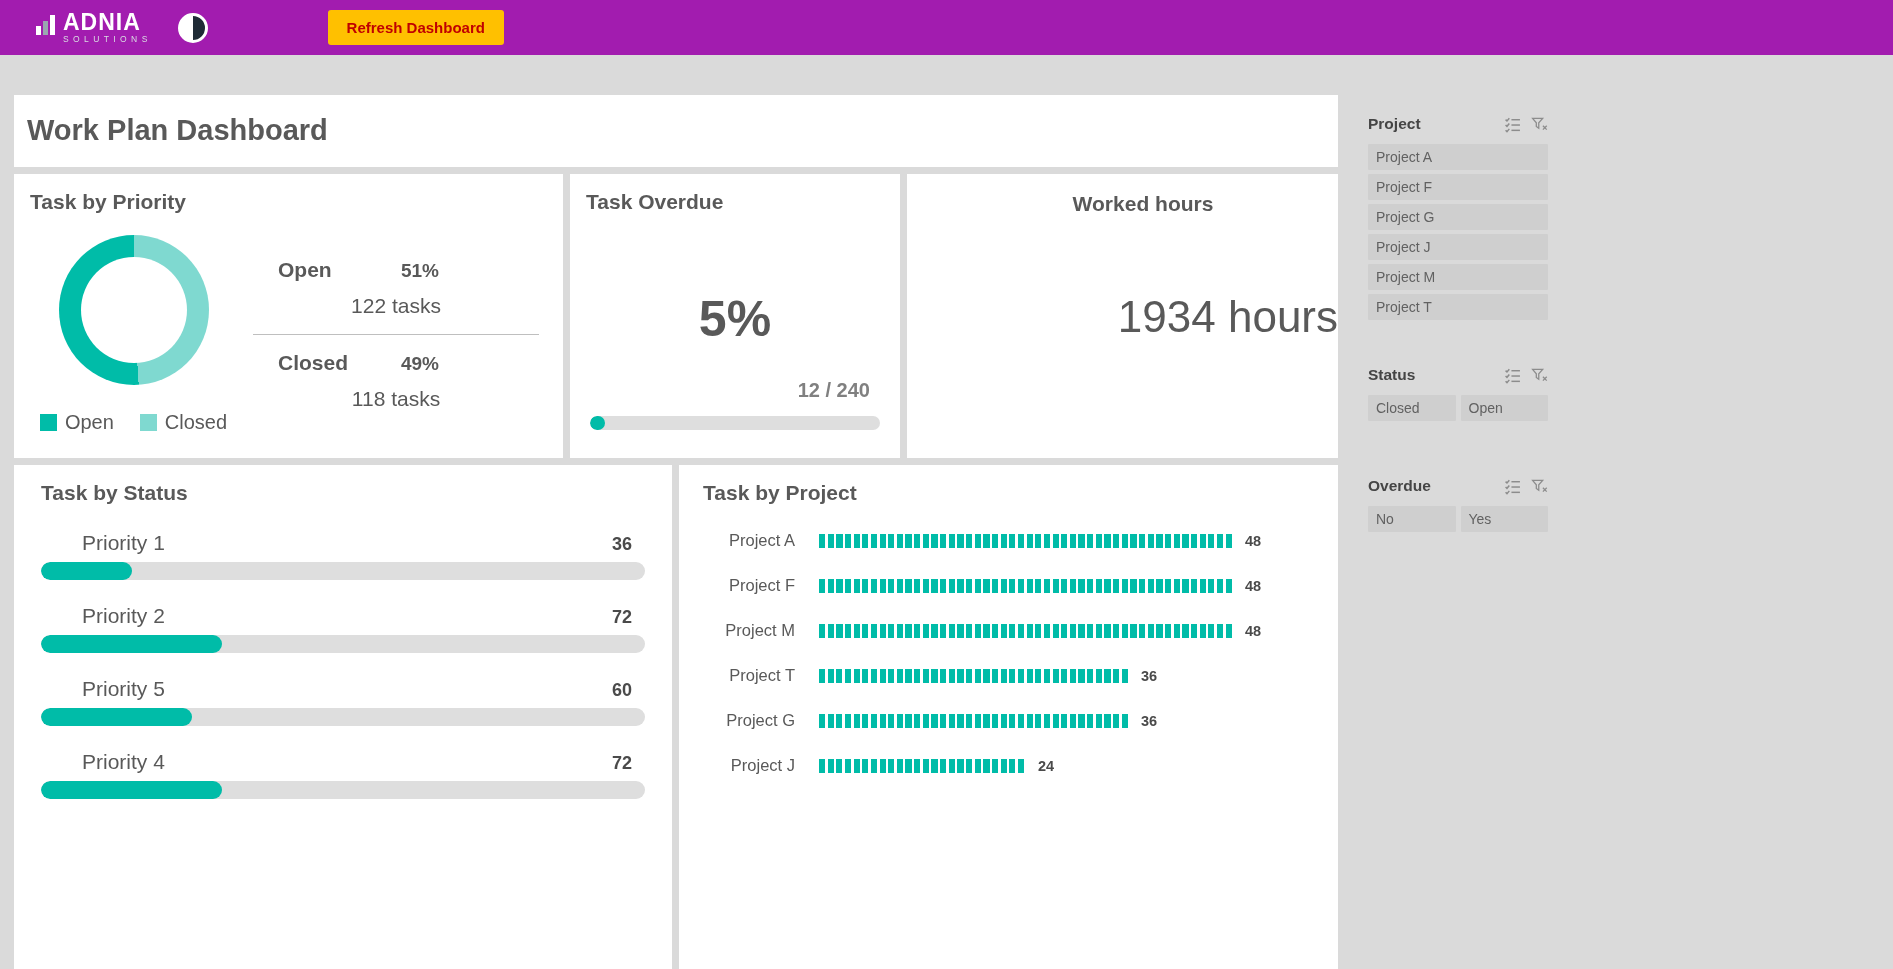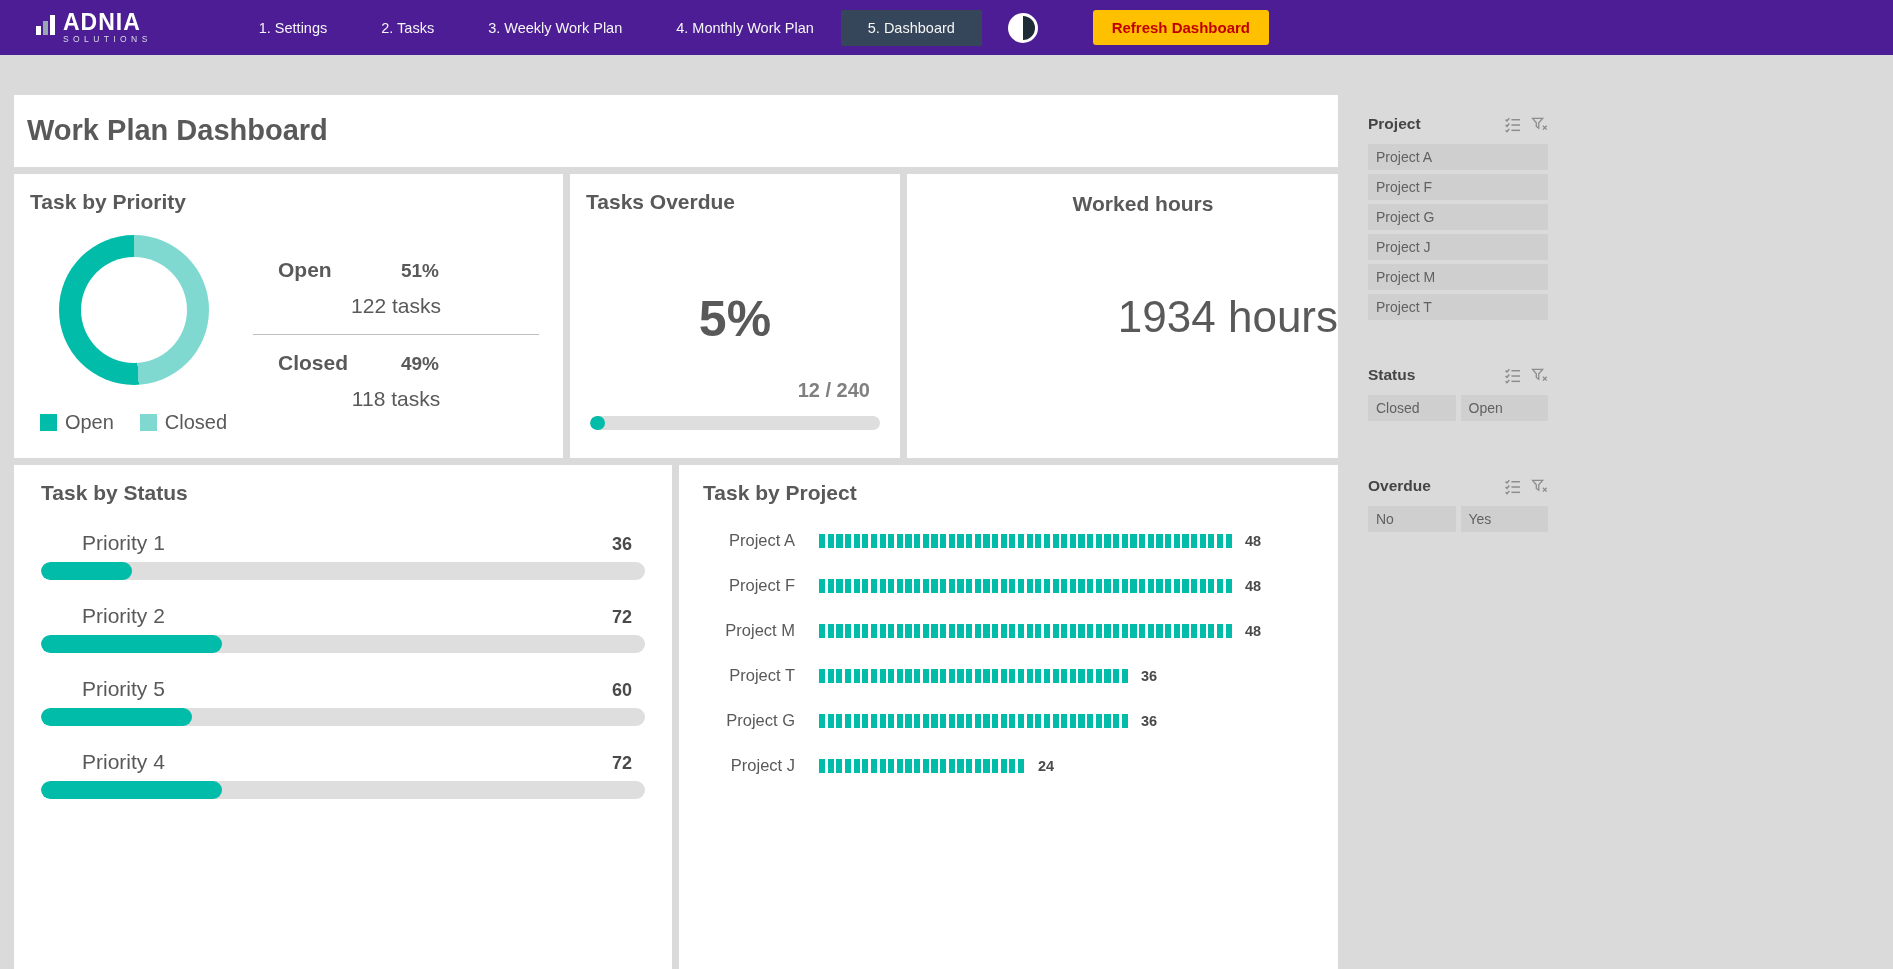--- a/index.html
+++ b/index.html
@@ -1,35 +1,35 @@
 <!DOCTYPE html>
 <html><head>
 <meta charset="utf-8">
 <style>
   * { margin:0; padding:0; box-sizing:border-box; }
   html,body { width:1893px; height:969px; overflow:hidden; background:#dadada;
               font-family:"Liberation Sans", sans-serif; }
 
   
-  .navbar { height:55px; background:#4c1d95; display:flex; align-items:center; }
+  .navbar { height:55px; background:#a21caf; display:flex; align-items:center; }
   .logo { margin-left:36px; display:flex; align-items:flex-end; }
   .logo-bars { display:flex; align-items:flex-end; gap:2px; margin-right:8px; padding-bottom:9px; }
   .logo-bars span { width:5px; background:#ffffff; display:block; }
   .logo-bars span:nth-child(1){ height:9px; }
   .logo-bars span:nth-child(2){ height:14px; background:#9aa7b0; }
   .logo-bars span:nth-child(3){ height:20px; }
   .logo-text { color:#fff; }
   .brand { font-size:23px; font-weight:bold; letter-spacing:1px; line-height:22px; }
   .sub { font-size:8.5px; letter-spacing:4.4px; color:#d8dde2; margin-top:1px; }
   .nav-items { display:flex; margin-left:80px; align-items:center; height:100%; }
   .nav-item { padding:0 27px; line-height:36px; font-size:14.5px; color:#f5f5f5; cursor:pointer; border-radius:2px; }
   .nav-item.active { background:#36465a; }
   .contrast { width:30px; height:30px; border-radius:50%; margin-left:26px; cursor:pointer;
               background:linear-gradient(90deg,#ffffff 50%,#1f2b36 50%); border:3px solid #ffffff; }
-  .refresh { margin-left:55px; width:176px; height:35px; background:#ffc000; color:#c00000;
+  .refresh { margin-left:120px; width:176px; height:35px; background:#ffc000; color:#c00000;
              border:none; border-radius:3px; font-weight:bold; font-size:15px; cursor:pointer;
              font-family:"Liberation Sans", sans-serif; }
 
   
   .content { display:flex; padding:40px 0 0 14px; }
   .main { width:1324px; display:flex; flex-direction:column; gap:7px; }
   .row { display:flex; gap:7px; }
   .card { background:#ffffff; }
   .card h2 { font-size:21px; font-weight:bold; color:#595959; }
 
@@ -112,27 +112,20 @@
     <div class="logo-bars" data-name="logo-bars-icon">
         <span></span>
         <span></span>
         <span></span>
       </div>
     <div class="logo-text">
       <div class="brand" data-name="brand-name">ADNIA</div>
       <div class="sub" data-name="brand-subtitle">SOLUTIONS</div>
     </div>
   </div>
-  <nav class="nav-items" data-name="nav-items">
-      <div class="nav-item" data-name="nav-item-1-settings">1. Settings</div>
-      <div class="nav-item" data-name="nav-item-2-tasks">2. Tasks</div>
-      <div class="nav-item" data-name="nav-item-3-weekly-work-plan">3. Weekly Work Plan</div>
-      <div class="nav-item" data-name="nav-item-4-monthly-work-plan">4. Monthly Work Plan</div>
-      <div class="nav-item active" data-name="nav-item-5-dashboard">5. Dashboard</div>
-    </nav>
   <div class="contrast" data-name="contrast-toggle-icon" title=""></div>
   <button type="button" class="refresh" data-name="refresh-dashboard-button">Refresh Dashboard</button>
 </header>
 
 <div class="content" data-name="page-content">
   <div class="main" data-name="main-column">
 
     <div class="card title-card" data-name="dashboard-title-card">
       <h1 data-name="page-title">Work Plan Dashboard</h1>
     </div>
@@ -164,21 +157,21 @@
             <div class="stat-row">
               <span class="stat-label" data-name="closed-label">Closed</span>
               <span class="stat-pct" data-name="closed-percentage">49%</span>
             </div>
             <div class="stat-tasks" data-name="closed-task-count">118 tasks</div>
           </div>
         </div>
       </div>
 
       <div class="card card-overdue" data-name="task-overdue-card">
-        <h2 data-name="task-overdue-title">Tasks Overdue</h2>
+        <h2 data-name="task-overdue-title">Task Overdue</h2>
         <div class="overdue-value" data-name="overdue-percentage">5%</div>
         <div class="overdue-ratio" data-name="overdue-ratio">12 / 240</div>
         <div class="overdue-bar" data-name="overdue-progress-track">
           <div class="overdue-fill" data-name="overdue-progress-fill" style="width: 5%; background: rgb(0, 188, 168);"></div>
         </div>
       </div>
 
       <div class="card card-hours" data-name="worked-hours-card">
         <h2 data-name="worked-hours-title">Worked hours</h2>
         <div class="hours-value" data-name="worked-hours-value">1934 hours</div>

